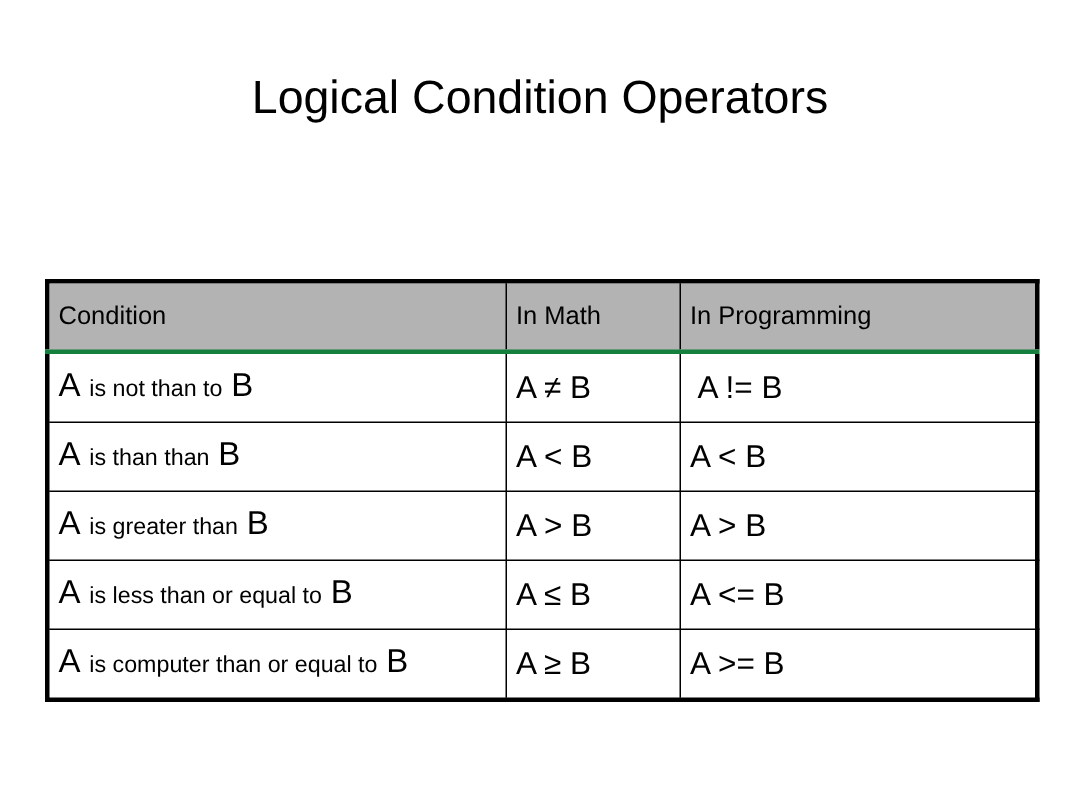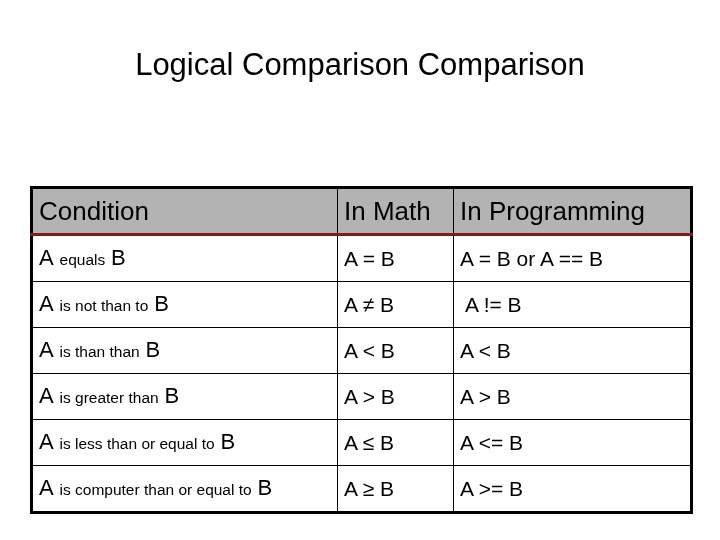--- a/index.html
+++ b/index.html
@@ -64,62 +64,57 @@
     text-align: left;
     font-weight: normal;
     font-size: 21px;
     line-height: 24px;
     overflow: hidden;
     white-space: nowrap;
   }
   table.ops thead th {
     background: #b3b3b3;
     height: 44px;
-    border-bottom: 3px solid #7f1d1d;
-    font-size: 26px;
+    border-bottom: 3px solid #15803d;
+    font-size: 17px;
   }
   .cond-term {
     font-size: 22px;
   }
   .cond-phrase {
     font-size: 15.5px;
   }
   .prog-indent {
     padding-left: 5px;
     display: inline-block;
   }
 </style>
 </head>
 <body>
 
 <div class="slide">
 
-  <div class="slide-title">Logical Comparison Comparison</div>
+  <div class="slide-title">Logical Condition Operators</div>
 
 
   <div class="table-wrap">
     <table class="ops">
       <colgroup>
         <col class="c1">
         <col class="c2">
         <col class="c3">
       </colgroup>
       <thead>
         <tr>
           <th>Condition</th>
           <th>In Math</th>
           <th>In Programming</th>
         </tr>
       </thead>
       <tbody>
-        <tr>
-          <td><span class="cond-term">A</span> <span class="cond-phrase">equals</span> <span class="cond-term">B</span></td>
-          <td>A = B</td>
-          <td>A = B or A == B</td>
-        </tr>
         <tr>
           <td><span class="cond-term">A</span> <span class="cond-phrase">is not than to</span> <span class="cond-term">B</span></td>
           <td>A ≠ B</td>
           <td><span class="prog-indent">A != B</span></td>
         </tr>
         <tr>
           <td><span class="cond-term">A</span> <span class="cond-phrase">is than than</span> <span class="cond-term">B</span></td>
           <td>A &lt; B</td>
           <td>A &lt; B</td>
         </tr>

